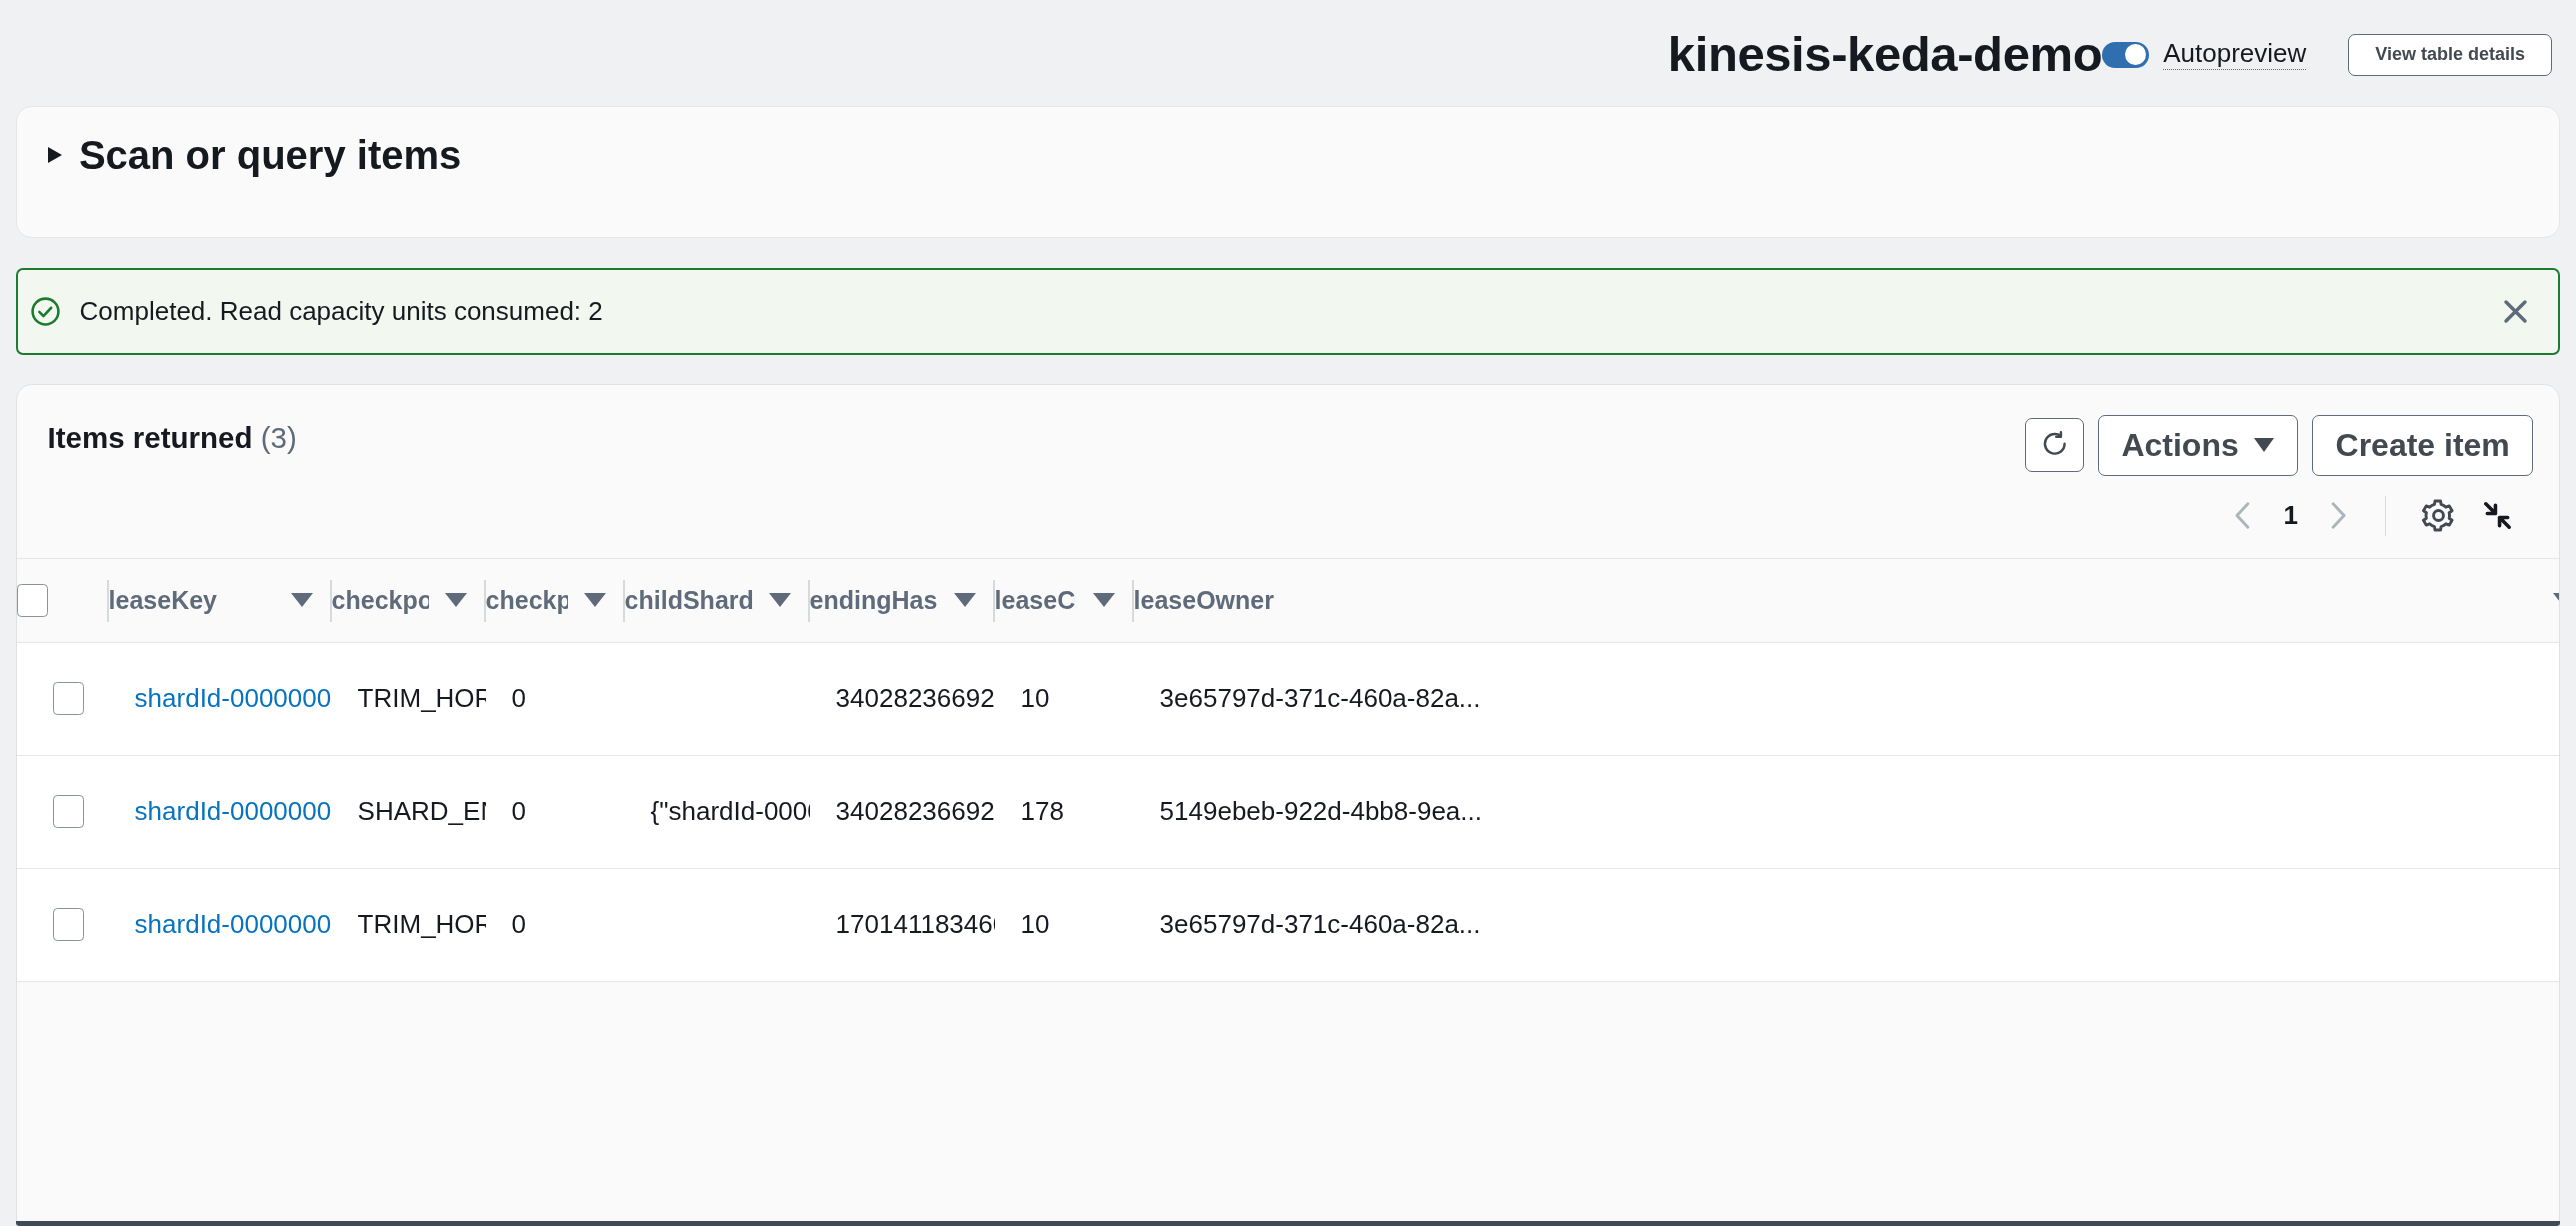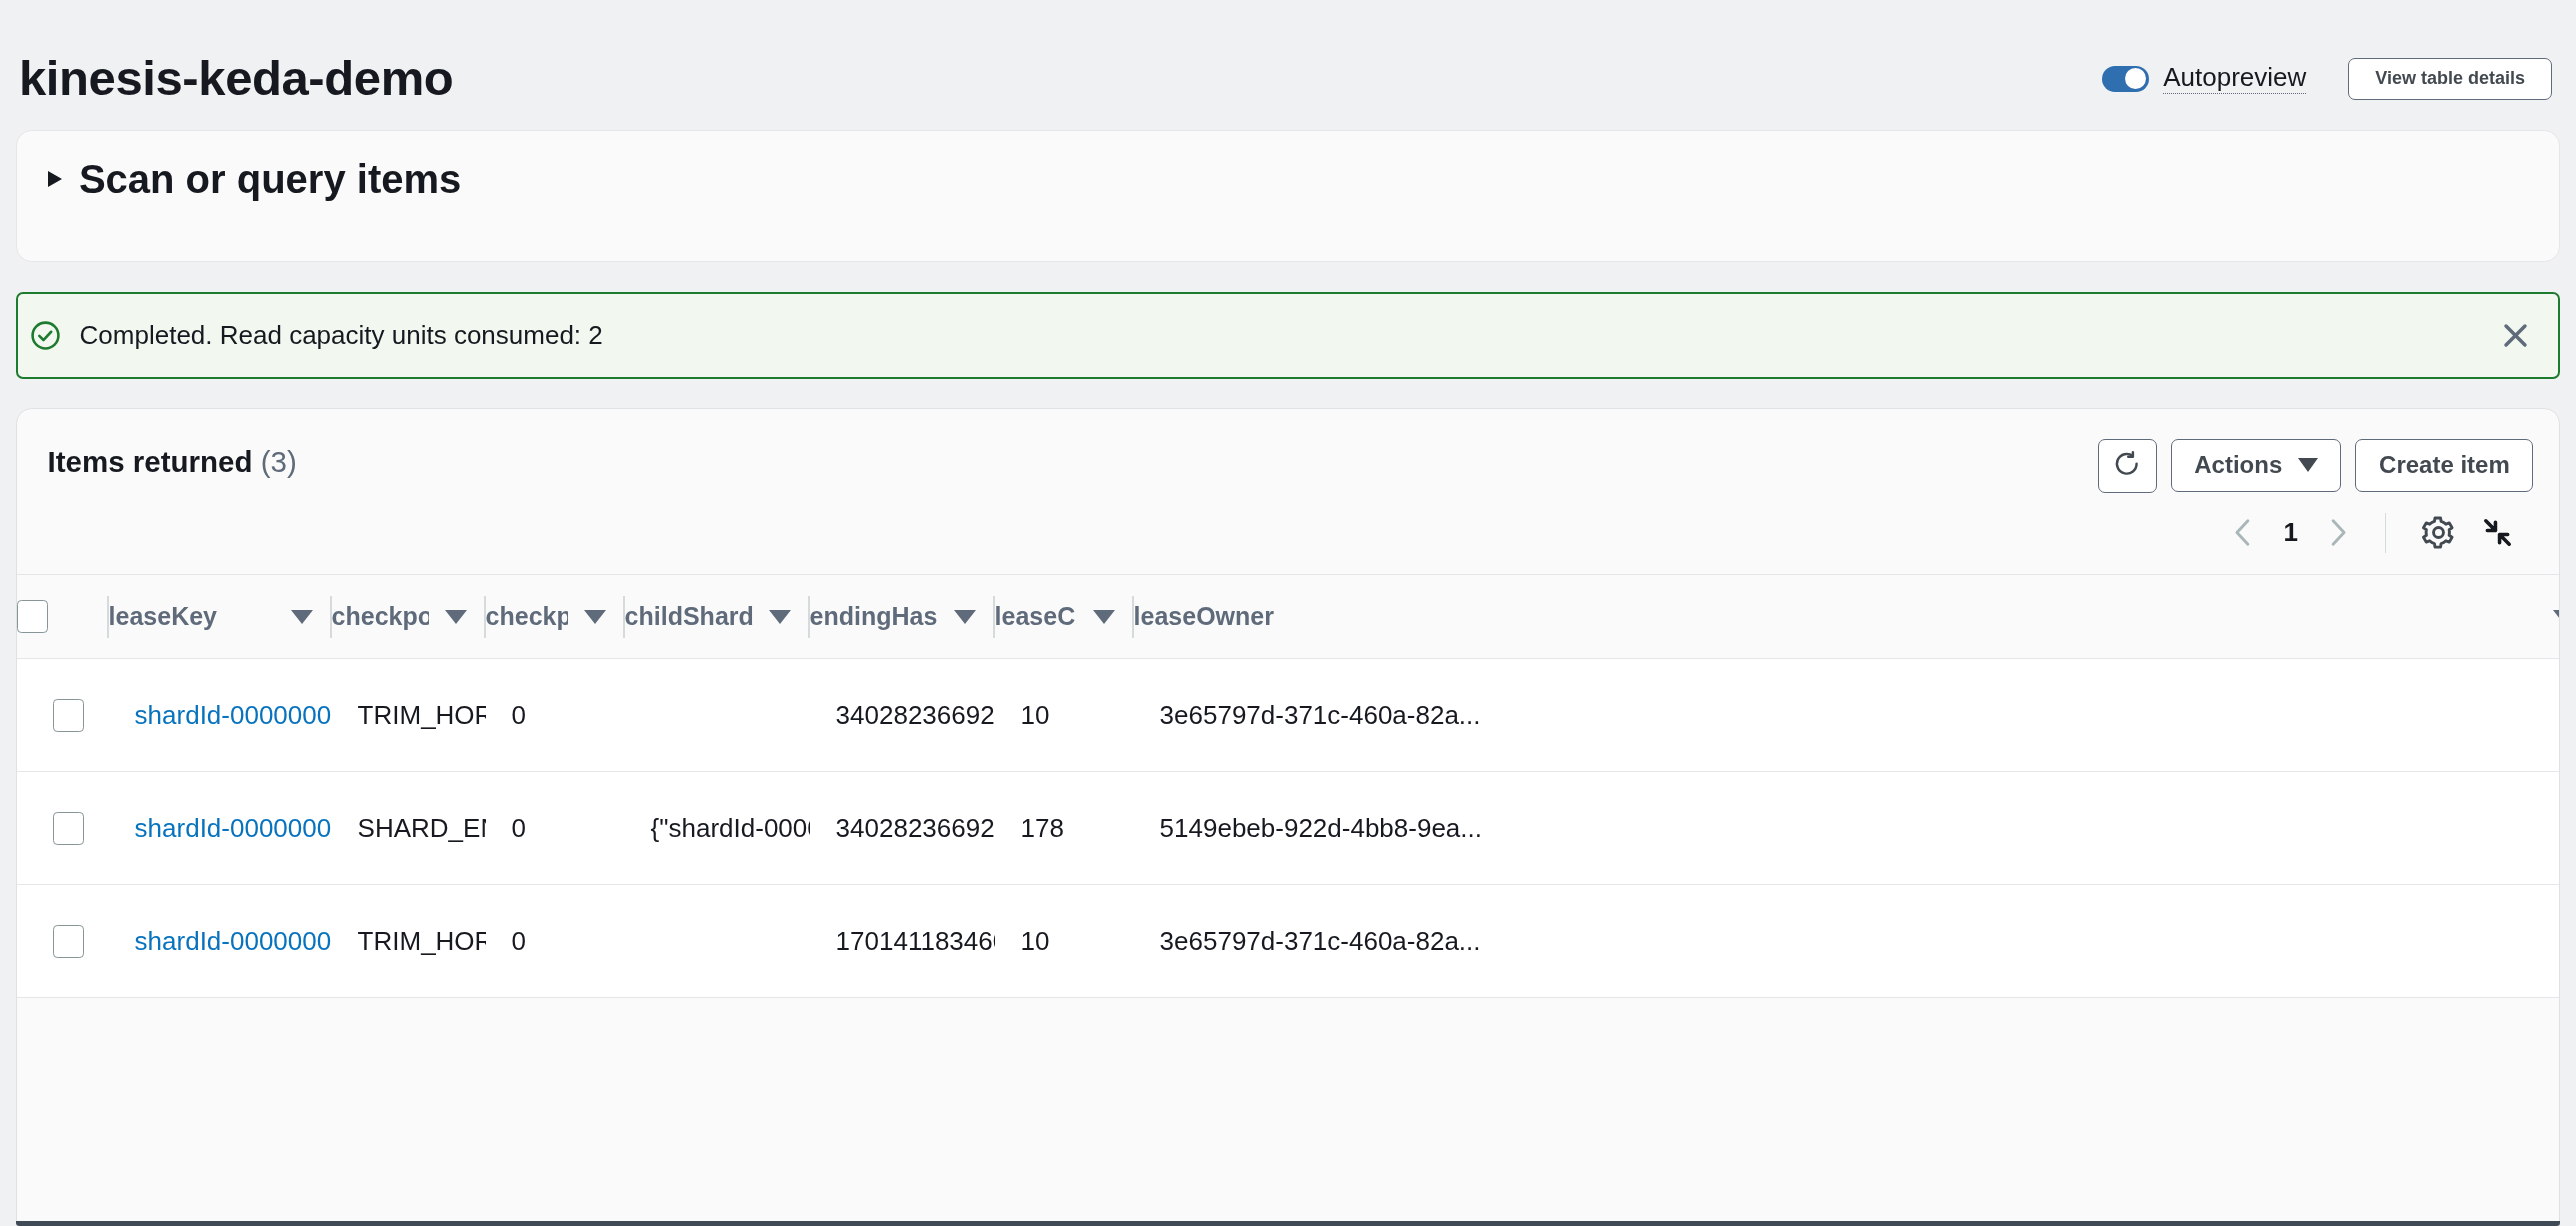--- a/index.html
+++ b/index.html
@@ -13,24 +13,23 @@
   .page {
     width: 2576px; height: 1226px;
     position: relative;
     overflow: hidden;
   }
 
   
   .page-header {
     display: flex;
     align-items: center;
-    justify-content: space-between;
+    justify-content: flex-end;
     padding: 19px 24px 15.6px 19px;
     height: 106px;
-    margin-top: 24px;
   }
   .page-title {
     font-size: 49px;
     font-weight: 700;
     color: #16191f;
     letter-spacing: -0.4px;
     line-height: 1;
   }
   .header-right {
     display: flex;
@@ -184,21 +183,21 @@
     border: 1.7px solid #5f6b7a;
     border-radius: 7px;
     width: 59px; height: 54px;
     display: flex;
     align-items: center;
     justify-content: center;
     cursor: pointer;
   }
   .btn-sm {
     padding: 12px 22.6px;
-    font-size: 24px;
+    font-size: 32px;
     display: flex;
     align-items: center;
     gap: 15.6px;
     text-align: center;
   }
   .tri-down {
     width: 0; height: 0;
     border-left: 10.4px solid transparent;
     border-right: 10.4px solid transparent;
     border-top: 14px solid #424950;

